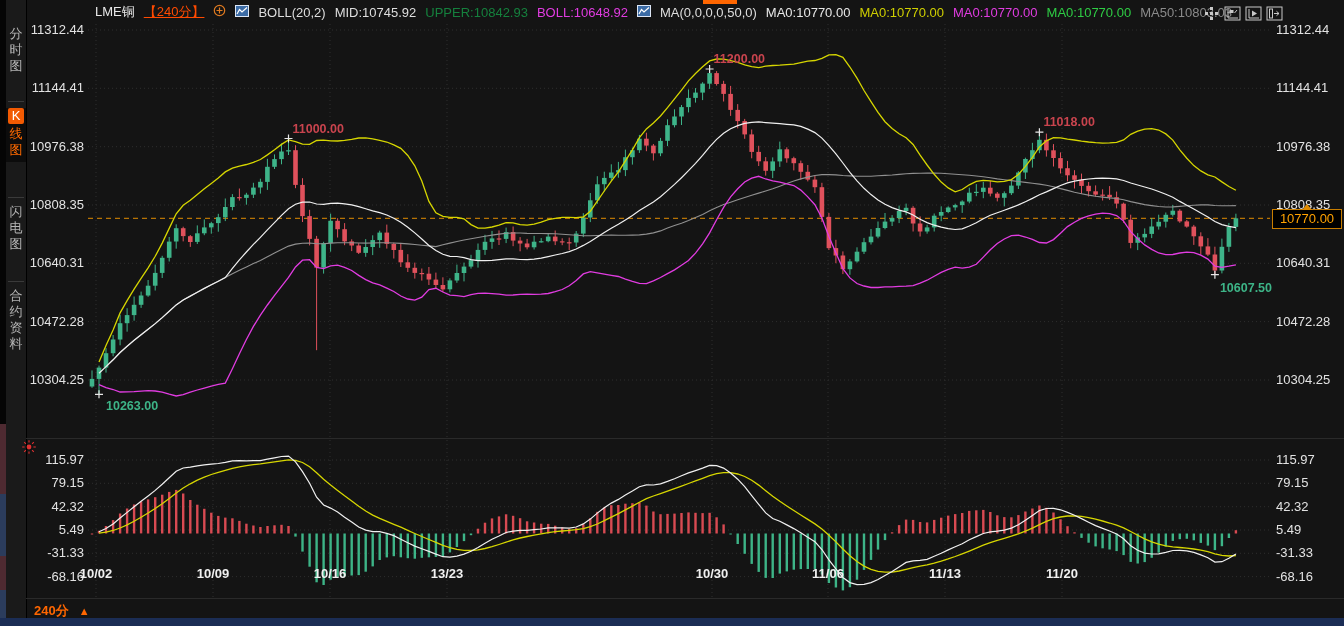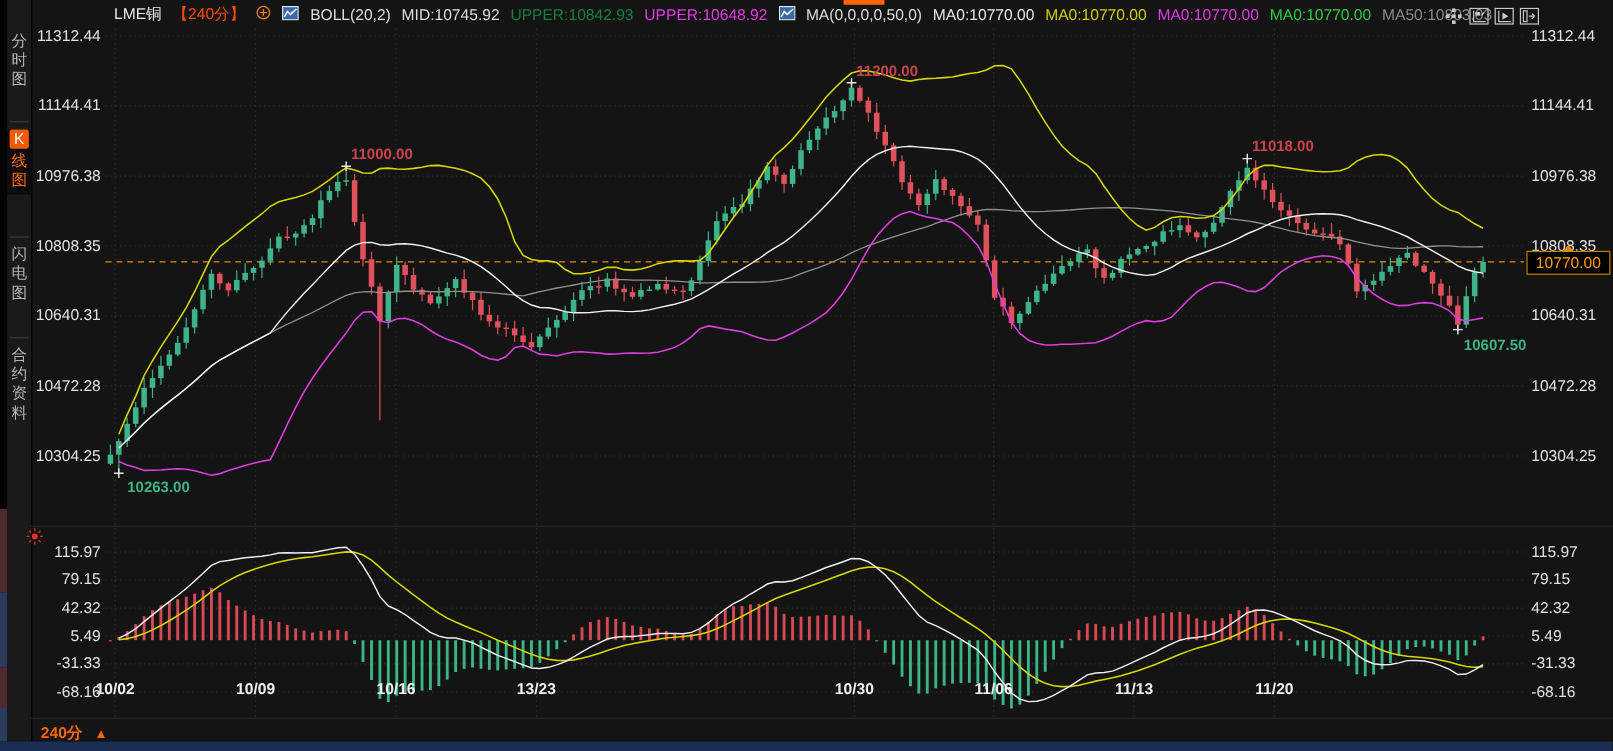--- a/index.html
+++ b/index.html
@@ -11,21 +11,21 @@
   .sidebar{position:absolute;left:6px;top:0;width:20px;height:626px;background:#1a1a1a;border-right:1px solid #000;}
   .vtab{position:absolute;left:0;width:20px;text-align:center;font-size:13px;color:#b5b5b5;cursor:pointer;}
   .vtab span{display:block;line-height:16px;}
   .vtab.active{color:#ff6a00;background:#0c0c0c;padding-bottom:4px;}
   .vtab.active span.boxed{background:#f25a02;color:#fff;width:16px;margin:0 auto 2px auto;border-radius:2px;}
   .vdiv{position:absolute;left:2px;width:16px;height:1px;background:#3a3a3a;}
   
   .topbar{position:absolute;left:95px;top:3px;height:18px;display:flex;align-items:center;gap:9px;
           font-size:13px;white-space:nowrap;}
   .t-sym{color:#e8e8e8;}
-  .t-period{color:#ff4a00;}
+  .t-period{color:#ff4a00;text-decoration:underline;}
   .t-w{color:#dedede;} .t-y{color:#15803d;text-align:right;} .t-m{color:#e03ce0;}
   .icon-btn{display:inline-block;}
   .nav-icons{position:absolute;left:1203px;top:6px;display:flex;gap:4px;}
   .nav-icons .ni{width:17px;height:15px;}
   .top-indicator{position:absolute;left:703px;top:0;width:34px;height:4px;background:#f60;}
   
   .axlbl{position:absolute;font-size:13px;color:#e2e2e2;}
   .axlbl.left{width:58px;text-align:right;}
   .datelbl{position:absolute;top:566px;font-size:13px;font-weight:bold;color:#f0f0f0;transform:translateX(-50%);}
   .period-badge{position:absolute;left:34px;top:602px;font-size:13px;font-weight:bold;color:#ff6600;}
@@ -95,21 +95,21 @@
     </span>
     <span class="icon-btn">
       <svg width="14" height="12" viewBox="0 0 14 12">
           <rect x="0.5" y="0.5" width="13" height="11" fill="#3b6ba5" stroke="#dce6f5"></rect>
           <polyline points="2,9 4.5,4.5 7,7 12,2.5" fill="none" stroke="#fff" stroke-width="1.2"></polyline>
         </svg>
     </span>
     <span class="t-w">BOLL(20,2)</span>
     <span class="t-w">MID:10745.92</span>
     <span class="t-y">UPPER:10842.93</span>
-    <span class="t-m">UPPER:10648.92</span>
+    <span class="t-m">BOLL:10648.92</span>
     <span class="icon-btn">
       <svg width="14" height="12" viewBox="0 0 14 12">
           <rect x="0.5" y="0.5" width="13" height="11" fill="#3b6ba5" stroke="#dce6f5"></rect>
           <polyline points="2,9 4.5,4.5 7,7 12,2.5" fill="none" stroke="#fff" stroke-width="1.2"></polyline>
         </svg>
     </span>
     <span class="t-w">MA(0,0,0,0,50,0)</span>
     <span id="ma-values" style="display:inline-flex;gap:9px;">
         <span style="color: rgb(232, 232, 232);">MA0:10770.00</span>
         <span style="color: rgb(207, 207, 0);">MA0:10770.00</span>

